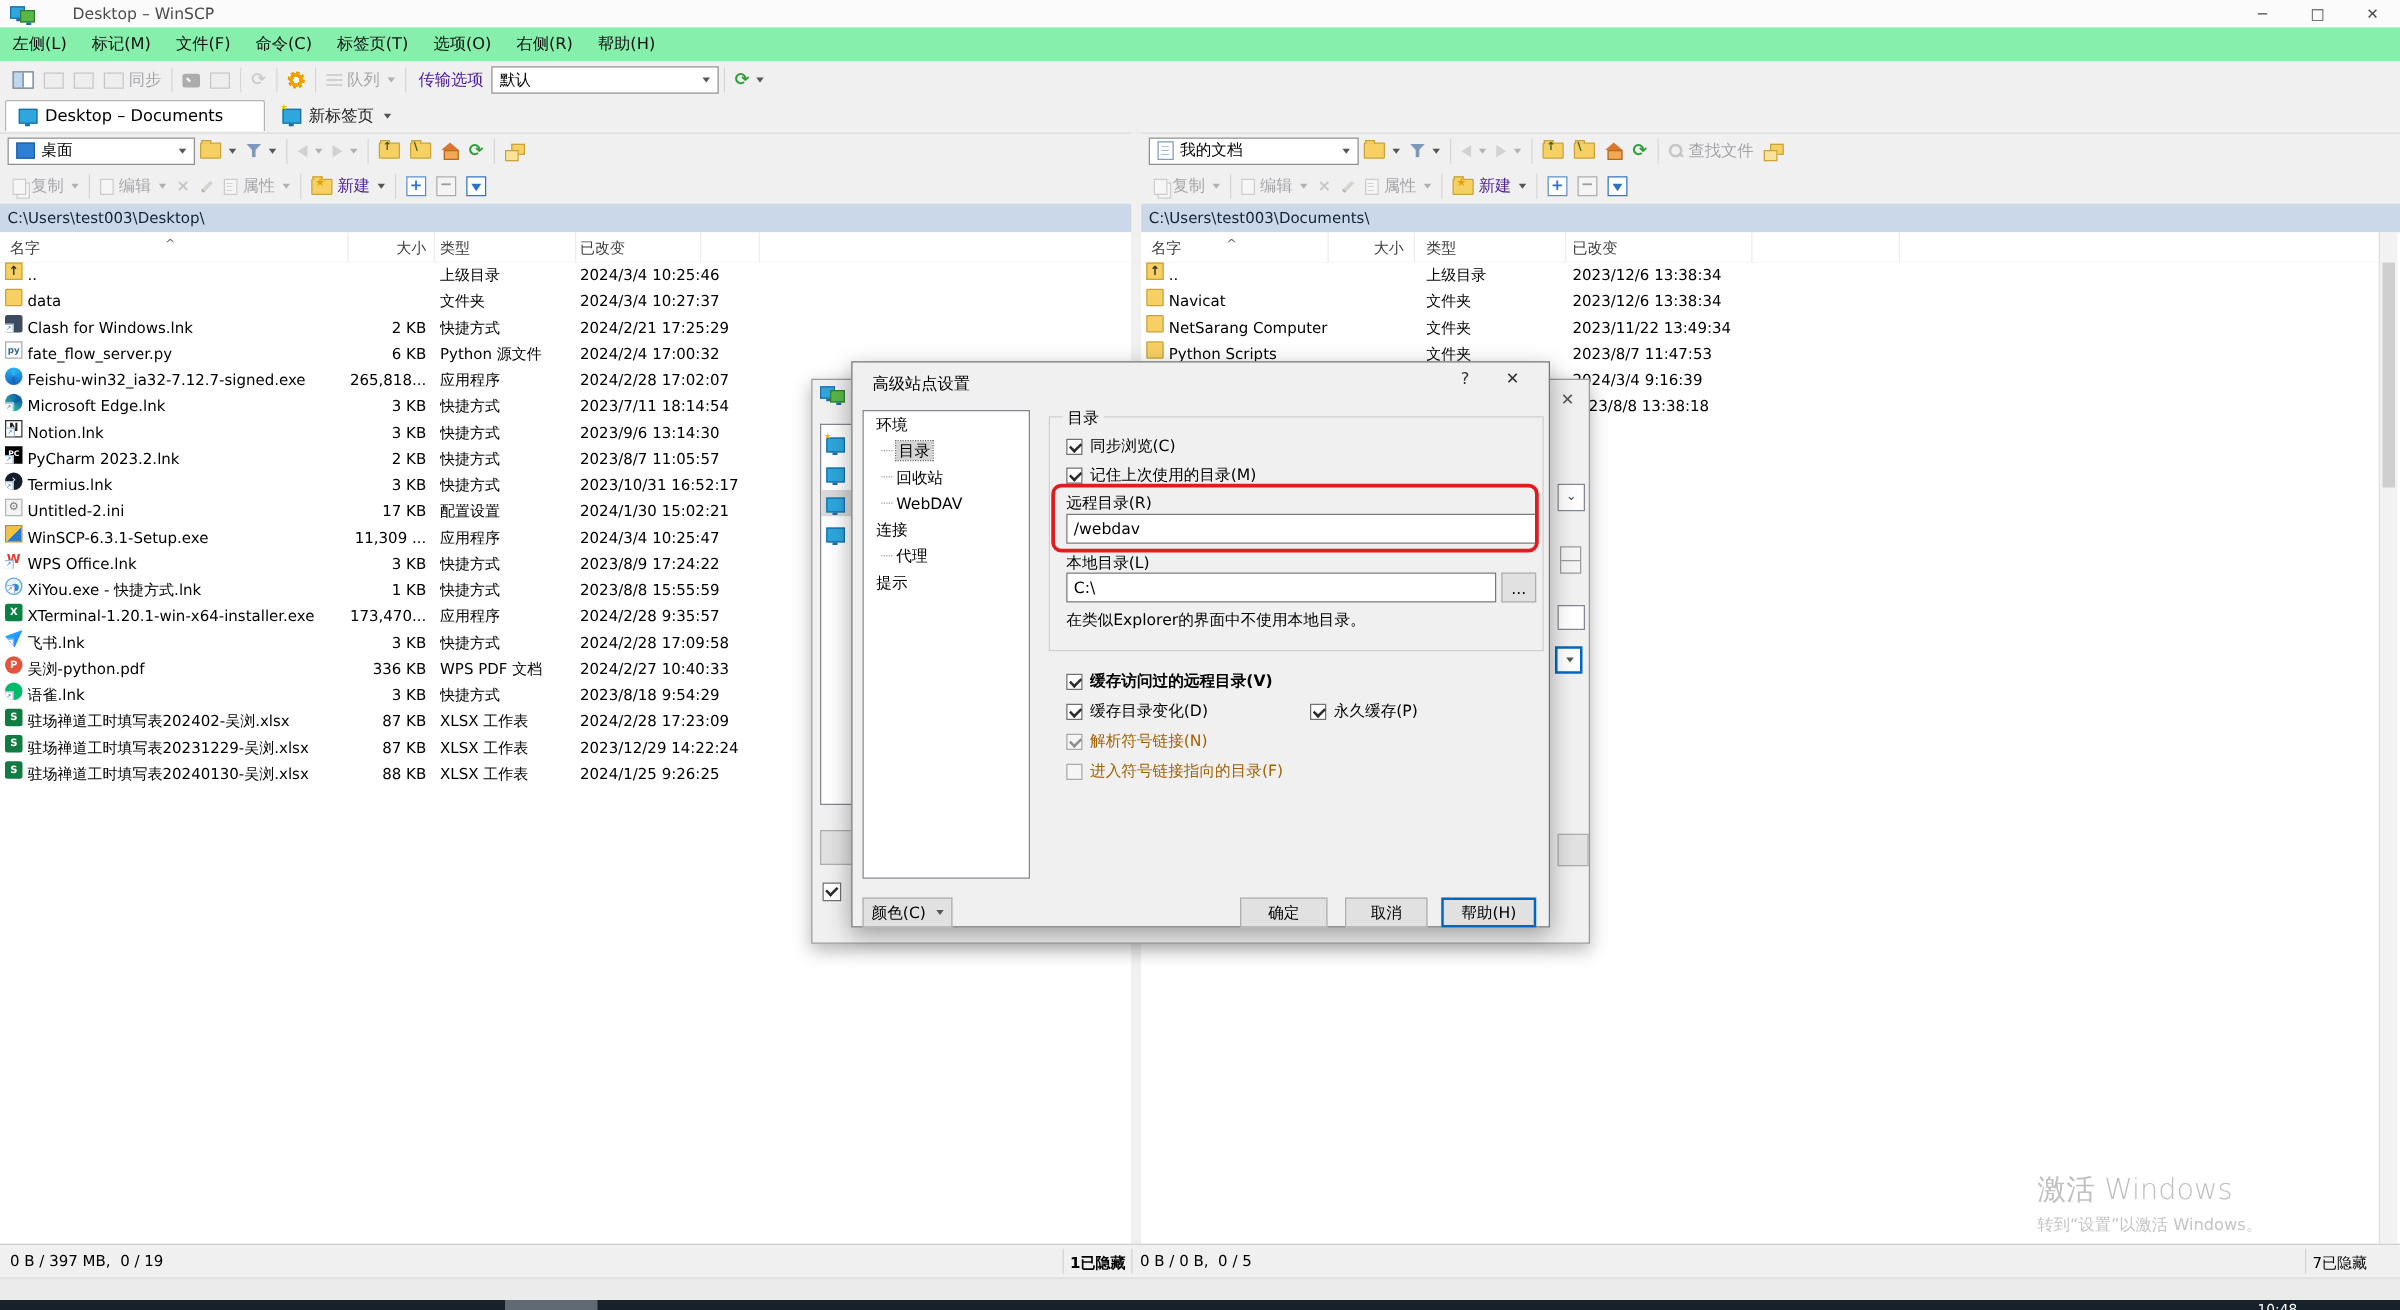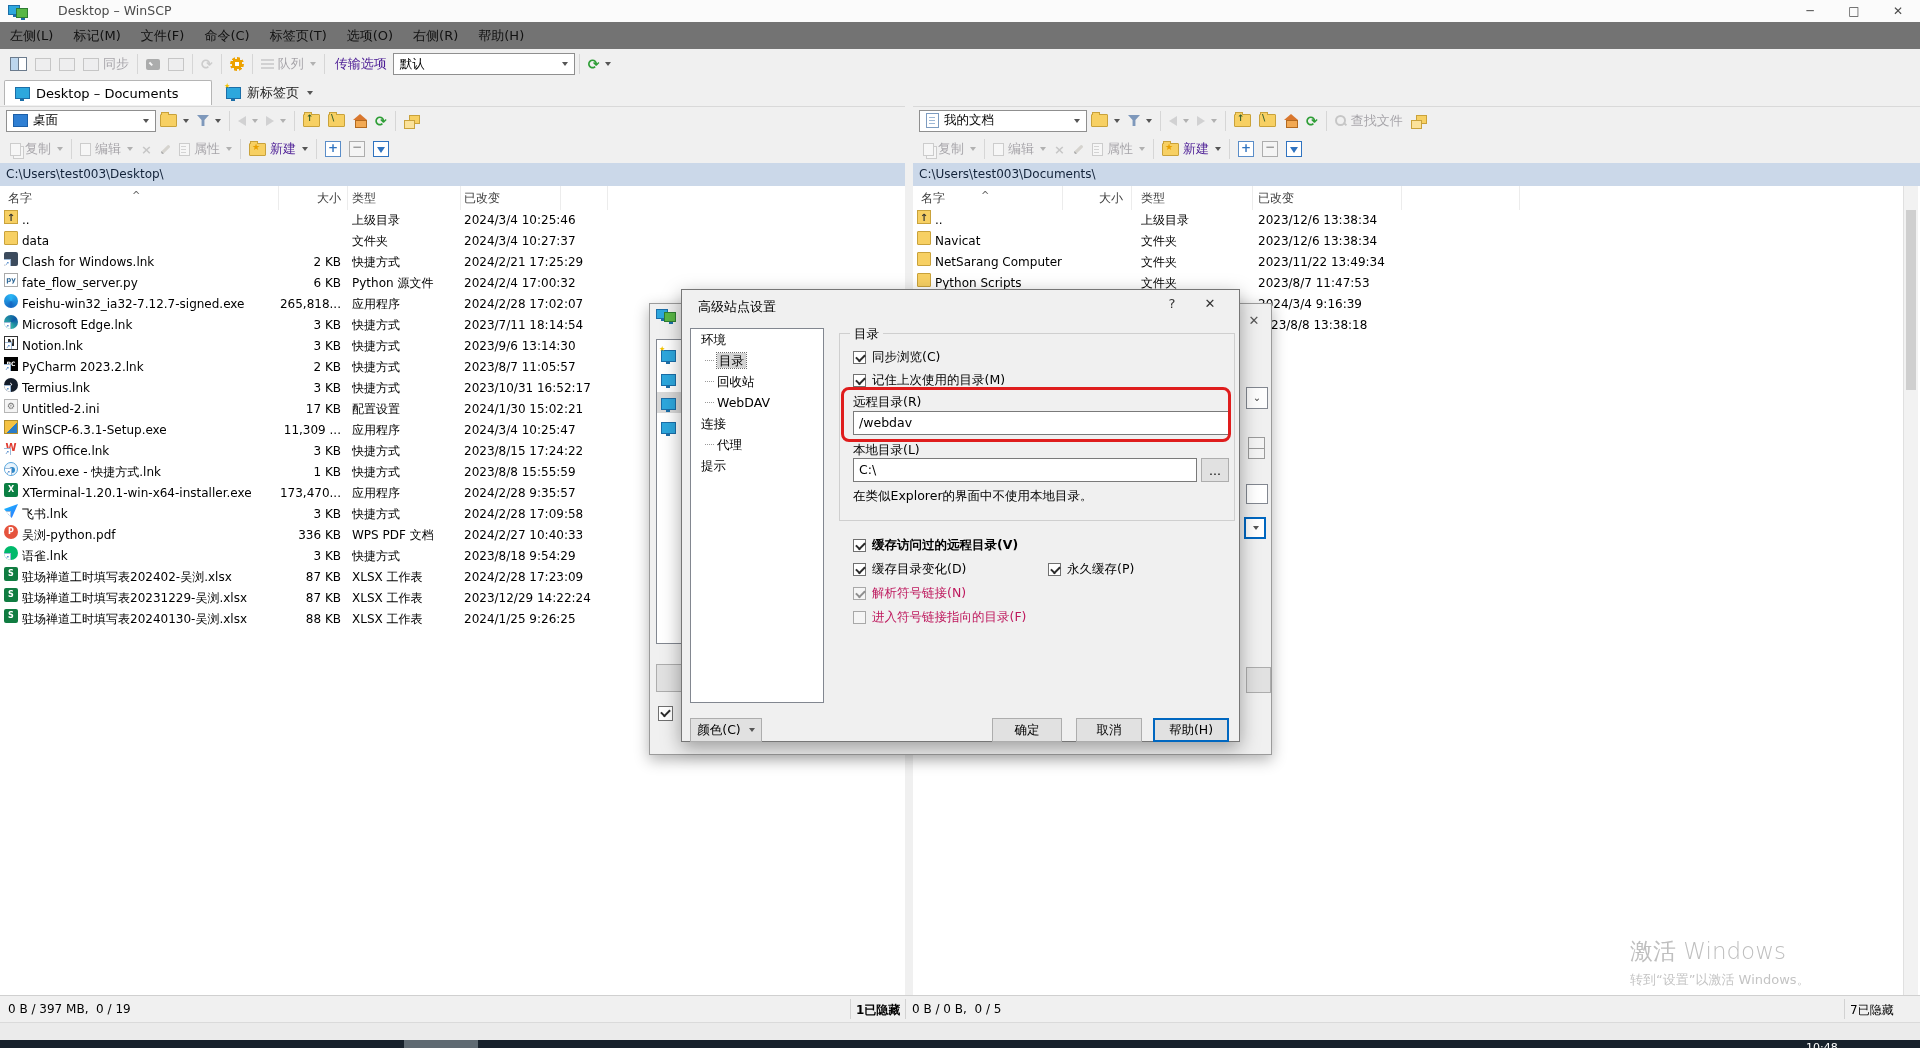--- a/index.html
+++ b/index.html
@@ -3,21 +3,21 @@
 <meta charset="utf-8">
 <style>
   html,body{margin:0;padding:0;background:#444;}
   #screen{position:relative;width:1920px;height:1048px;background:#f0f0f0;overflow:hidden;
     font-family:"DejaVu Sans","Liberation Sans",sans-serif;font-size:12px;color:#000;}
   .abs{position:absolute;}
   
   #titlebar{left:0;top:0;width:1920px;height:22px;background:#fbfbfb;border-bottom:1px solid #e3e3e3;}
   #title-text{left:58px;top:3px;font-size:12.5px;color:#4b4b4b;}
   .winctl{top:0;width:40px;height:22px;text-align:center;line-height:22px;color:#4a4a4a;font-size:12px;}
-  #menubar{left:0;top:22px;width:1920px;height:27px;background:#737373;}
+  #menubar{left:0;top:22px;width:1920px;height:27px;background:#86efac;}
   .mitem{display:inline-block;padding:0 10px;line-height:27px;font-size:13px;color:#111;}
   #maintoolbar{left:0;top:49px;width:1920px;height:30px;background:#f0f0f0;display:flex;align-items:center;padding-left:6px;box-sizing:border-box;}
   .tbtn{display:inline-flex;align-items:center;gap:4px;height:24px;padding:0 4px;border-radius:3px;}
   .gray{opacity:.4;filter:grayscale(.9);}
   .vsep{width:1px;height:20px;background:#d6d6d6;margin:0 4px;display:inline-block;}
   .car{width:0;height:0;border-left:3.5px solid transparent;border-right:3.5px solid transparent;border-top:4px solid #555;display:inline-block;margin-left:2px;}
   .lbl{font-size:13px;color:#4c1d95;}
   
   .ic{display:inline-block;position:relative;}
   .ic-panes{width:15px;height:12px;border:1px solid #6b7b8d;background:linear-gradient(to right,#bcd6ee 50%,#fff 50%);}
@@ -145,21 +145,21 @@
   #dlg-tree{position:absolute;left:8px;top:38px;width:134px;height:375px;background:#fff;border:1px solid #828790;overflow:hidden;}
   .titem{position:relative;height:21px;line-height:21px;font-size:12.5px;padding-left:10px;white-space:nowrap;}
   .titem.lvl1{padding-left:26px;}
   .titem.lvl1::before{content:"";position:absolute;left:14px;top:10px;width:9px;border-top:1px dotted #9a9a9a;}
   .titem.selected .tlab{background:#d4d4d4;outline:1px dotted #6a6a6a;padding:0 2px;}
   .grp{position:absolute;border:1px solid #cfcfcf;}
   .grp .gtitle{position:absolute;top:-8px;left:10px;background:#f0f0f0;padding:0 4px;font-size:12.5px;}
   .cb{position:absolute;display:flex;align-items:center;gap:6px;font-size:12.5px;height:16px;}
   .cb .box{width:13px;height:13px;background:#fff;border:1px solid #707070;position:relative;flex:none;}
   .cb.checked .box::after{content:"";position:absolute;left:2px;top:2.5px;width:7px;height:4px;border-left:2px solid #2b2b2b;border-bottom:2px solid #2b2b2b;transform:rotate(-45deg);}
-  .cb.disabled{color:#be185d;}
+  .cb.disabled{color:#a16207;}
   .cb.disabled .box{border-color:#a8a8a8;background:#f5f5f5;}
   .cb.disabled.checked .box::after{border-color:#8f8f8f;}
   .dlabel{position:absolute;font-size:12.5px;}
   .dinput{position:absolute;background:#fff;border:1px solid #7a7a7a;font-size:12.5px;padding:0 5px;line-height:22px;white-space:nowrap;}
   .dbtn{position:absolute;background:#e1e1e1;border:1px solid #adadad;font-size:12.5px;text-align:center;display:flex;align-items:center;justify-content:center;gap:6px;}
   .dbtn.focus{border:2px solid #0067c0;}
   #red-annot{position:absolute;left:159px;top:97px;width:390px;height:55px;border:3px solid #df1d1d;border-radius:8px;pointer-events:none;}
   
   #rscroll{left:1903px;top:186px;width:14px;height:809px;background:#f2f2f2;border-left:1px solid #e0e0e0;}
   #rscroll .thumb{position:absolute;left:2px;top:24px;width:10px;height:180px;background:#cfcfcf;}
@@ -418,21 +418,21 @@
         <span class="c-name">WinSCP-6.3.1-Setup.exe</span>
         <span class="c-size">11,309 ...</span>
         <span class="c-type">应用程序</span>
         <span class="c-date">2024/3/4 10:25:47</span>
       </div>
       <div class="frow">
         <span class="fic ic-wps lnk"></span>
         <span class="c-name">WPS Office.lnk</span>
         <span class="c-size">3 KB</span>
         <span class="c-type">快捷方式</span>
-        <span class="c-date">2023/8/15 17:24:22</span>
+        <span class="c-date">2023/8/9 17:24:22</span>
       </div>
       <div class="frow">
         <span class="fic ic-xiyou lnk"></span>
         <span class="c-name">XiYou.exe - 快捷方式.lnk</span>
         <span class="c-size">1 KB</span>
         <span class="c-type">快捷方式</span>
         <span class="c-date">2023/8/8 15:55:59</span>
       </div>
       <div class="frow">
         <span class="fic ic-xterminal"></span>

